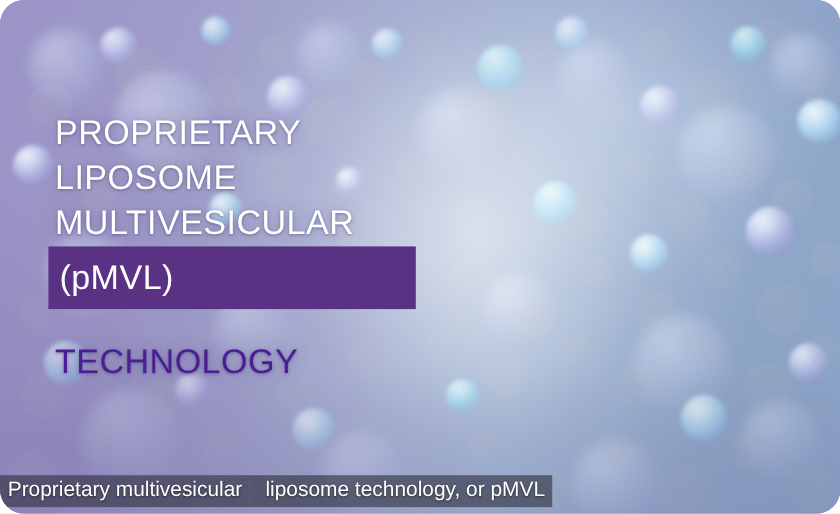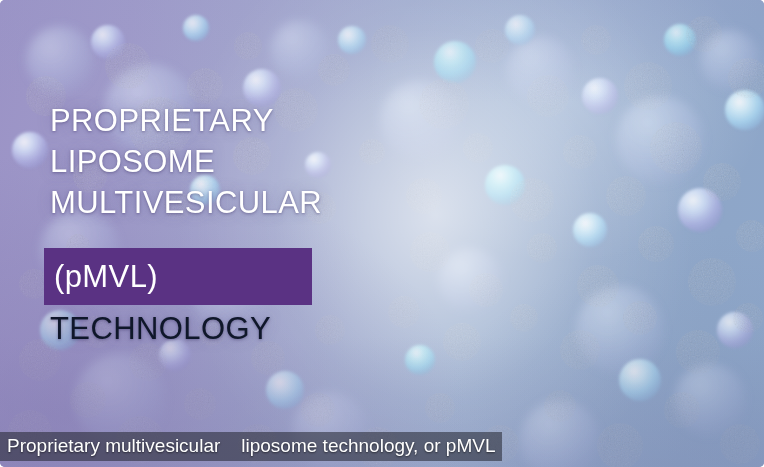--- a/index.html
+++ b/index.html
@@ -10,21 +10,21 @@
   body {
     font-family: "Liberation Sans", sans-serif;
   }
 
   
   #video-frame {
     position: relative;
     width: 764px;
     height: 467px;
     overflow: hidden;
-    border-radius: 5px;
+    border-radius: 22px;
     background: #9a96c6;
     isolation: isolate;
   }
 
   
   .bg-layer {
     position: absolute;
     inset: 0;
     pointer-events: none;
   }
@@ -93,22 +93,22 @@
     white-space: nowrap;
     text-shadow:
        0 1px 3px rgba(70,60,110,0.55),
        0 0 14px rgba(90,80,140,0.35);
   }
 
   
   #pmvl-bar {
     position: absolute;
     left: 44px;
-    top: 248px;
-    width: 268px;
+    top: 224px;
+    width: 334px;
     height: 57px;
     background: #5a3283;
     z-index: 6;
   }
   #pmvl-text {
     position: absolute;
     left: 10px;
     top: 6px;
     font-size: 31px;
     line-height: 45px;
@@ -117,21 +117,21 @@
     white-space: nowrap;
   }
 
   #technology-line {
     position: absolute;
     left: 50px;
     top: 308px;
     font-size: 31px;
     line-height: 41px;
     letter-spacing: 0.4px;
-    color: #0f172a;
+    color: #4c1d95;
     white-space: nowrap;
     z-index: 5;
     text-shadow:
        0 1px 3px rgba(70,60,110,0.55),
        0 0 14px rgba(90,80,140,0.35);
   }
 
   
   #caption {
     position: absolute;

